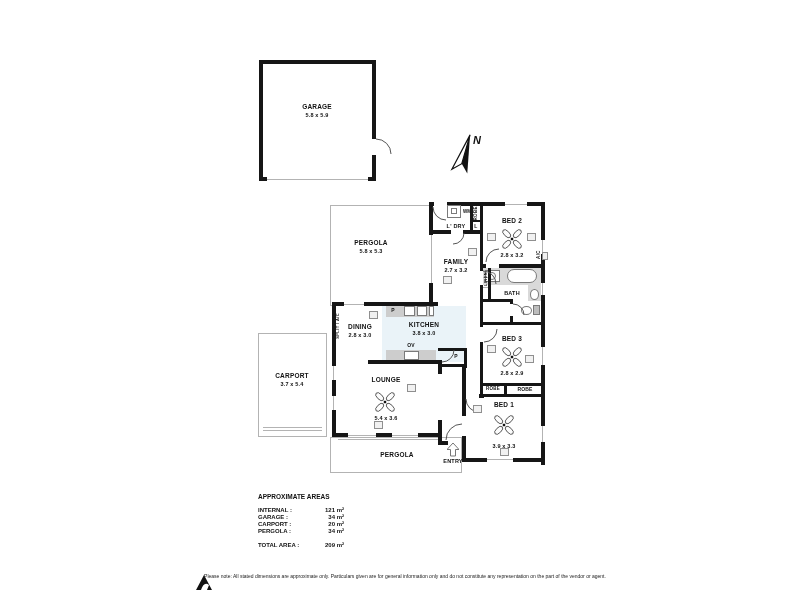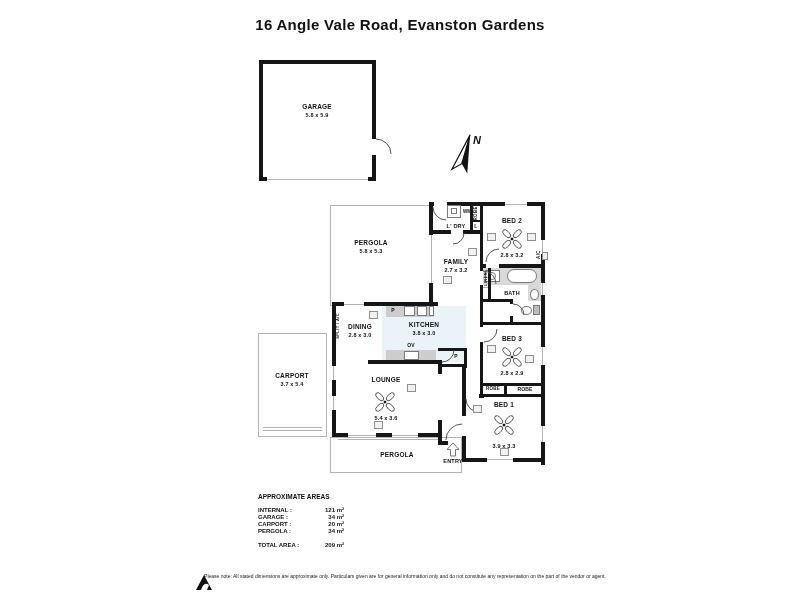--- a/index.html
+++ b/index.html
@@ -24,21 +24,20 @@
   .fan{position:absolute;width:26px;height:26px;}
   .areas-label{position:absolute;font-weight:bold;font-size:6px;white-space:nowrap;}
   .areas-value{position:absolute;font-weight:bold;font-size:6px;white-space:nowrap;text-align:right;width:48px;}
   .disclaimer{position:absolute;font-size:5px;color:#222;text-align:center;white-space:nowrap;}
 </style>
 </head>
 <body>
 
 <div id="stage">
 
-  <div class="lbl s15" style="left:400px;top:16px;">16 Angle Vale Road, Evanston Gardens</div>
 
   <div class="abs" style="left:259px;top:60px;width:117px;height:121px;border:4px solid #161616;box-sizing:border-box;"></div>
   <div class="gap" style="left:267px;top:177px;width:101px;height:4px;"></div>
   <div class="tl" style="left:267px;top:179px;width:101px;height:1px;"></div>
   <div class="gap" style="left:372px;top:139px;width:4px;height:16px;"></div>
   <svg class="arc" style="left:376px;top:139px;" width="16" height="16">
       <path d="M0,0 A15,15 0 0 1 15,15" fill="none" stroke="#555" stroke-width="1"></path>
     </svg>
   <div class="lbl s7" style="left:317px;top:103px;">GARAGE</div>
   <div class="lbl s6" style="left:317px;top:112px;">5.8 x 5.9</div>

